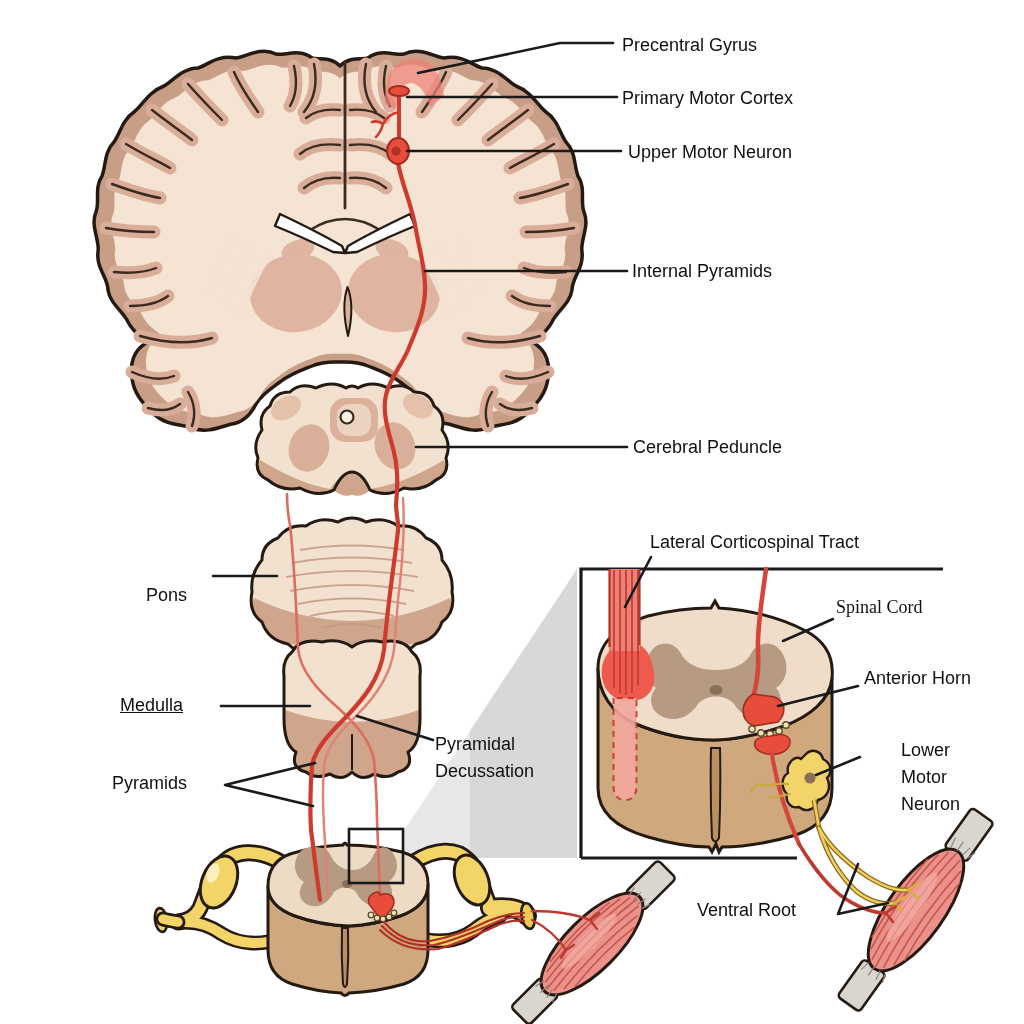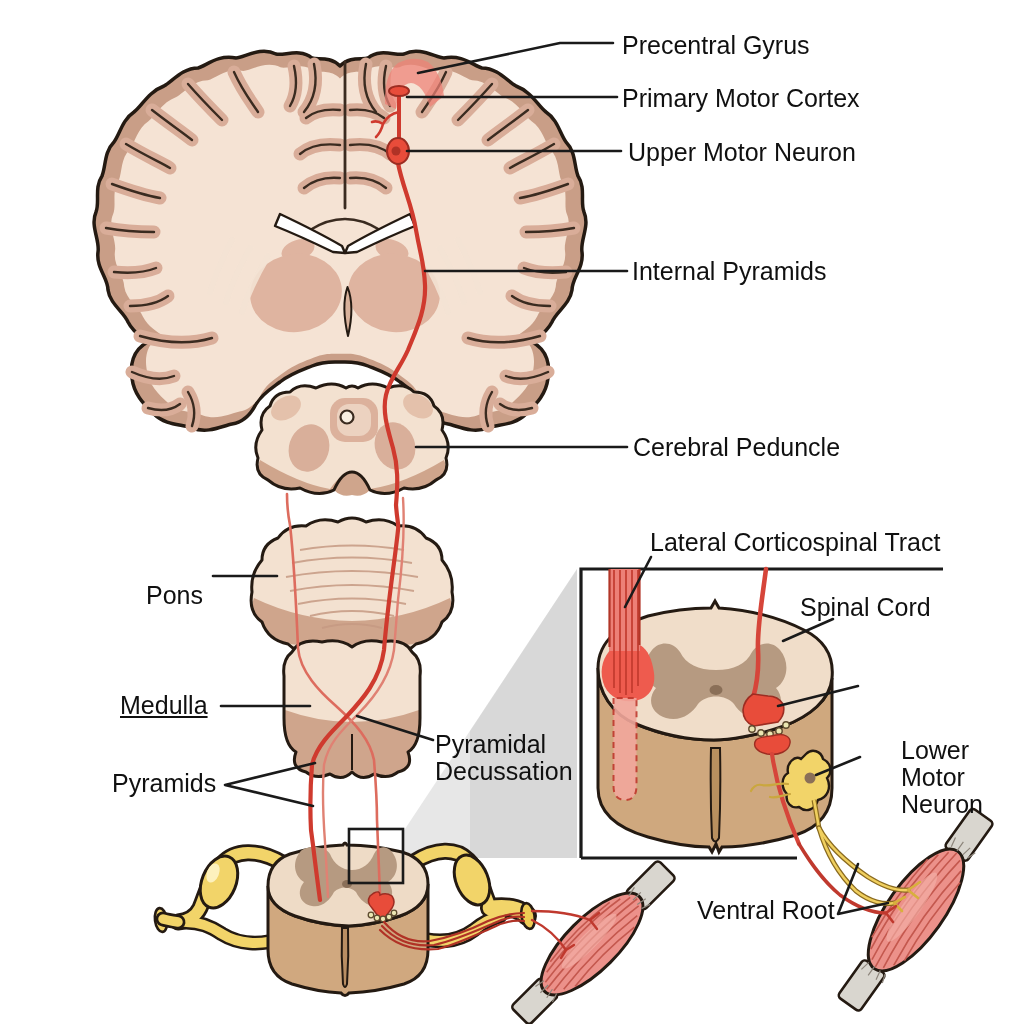--- a/index.html
+++ b/index.html
@@ -1,19 +1,19 @@
 <!DOCTYPE html>
 <html><head>
 <meta charset="utf-8">
 <style>
   html,body{margin:0;padding:0;background:#ffffff;}
   #stage{position:relative;width:1024px;height:1024px;background:#ffffff;overflow:hidden;
          font-family:"Liberation Sans", sans-serif;}
   #art{position:absolute;left:0;top:0;}
-  .lbl{position:absolute;color:#101010;font-size:25px;line-height:27px;white-space:nowrap;}
+  .lbl{position:absolute;color:#101010;font-size:18px;line-height:27px;white-space:nowrap;}
   .lbl.wrap{white-space:normal;}
 </style>
 </head>
 <body>
 
 <div id="stage">
 <svg id="art" width="1024" height="1024" viewBox="0 0 1024 1024">
 
   <polygon points="403,832 577,569 577,858 403,858" fill="#c9c9c9" opacity="0.45"></polygon>
   <polygon points="470,731 577,569 577,858 470,858" fill="#bdbdbd" opacity="0.35"></polygon>
@@ -353,16 +353,17 @@
   <div class="lbl" style="left:622px;top:32px;">Precentral Gyrus</div>
   <div class="lbl" style="left:622px;top:85px;">Primary Motor Cortex</div>
   <div class="lbl" style="left:628px;top:139px;">Upper Motor Neuron</div>
   <div class="lbl" style="left:632px;top:258px;">Internal Pyramids</div>
   <div class="lbl" style="left:633px;top:434px;">Cerebral Peduncle</div>
   <div class="lbl" style="left:146px;top:562px;margin-top:20px;">Pons</div>
   <div class="lbl" style="left:120px;top:692px;text-decoration:underline;">Medulla</div>
   <div class="lbl" style="left:112px;top:770px;text-align:right;">Pyramids</div>
   <div class="lbl wrap" style="left:435px;top:731px;width:140px;">Pyramidal Decussation</div>
   <div class="lbl" style="left:650px;top:529px;">Lateral Corticospinal Tract</div>
-  <div class="lbl" style="left:800px;top:594px;">Spinal Cord</div>
+  <div class="lbl" style="left:836px;top:594px;font-family:Liberation Serif, serif;">Spinal Cord</div>
+  <div class="lbl wrap" style="left:864px;top:665px;width:110px;">Anterior Horn</div>
   <div class="lbl wrap" style="left:901px;top:737px;width:100px;">Lower Motor Neuron</div>
   <div class="lbl" style="left:697px;top:897px;">Ventral Root</div>
 </div>
 
 </body></html>

